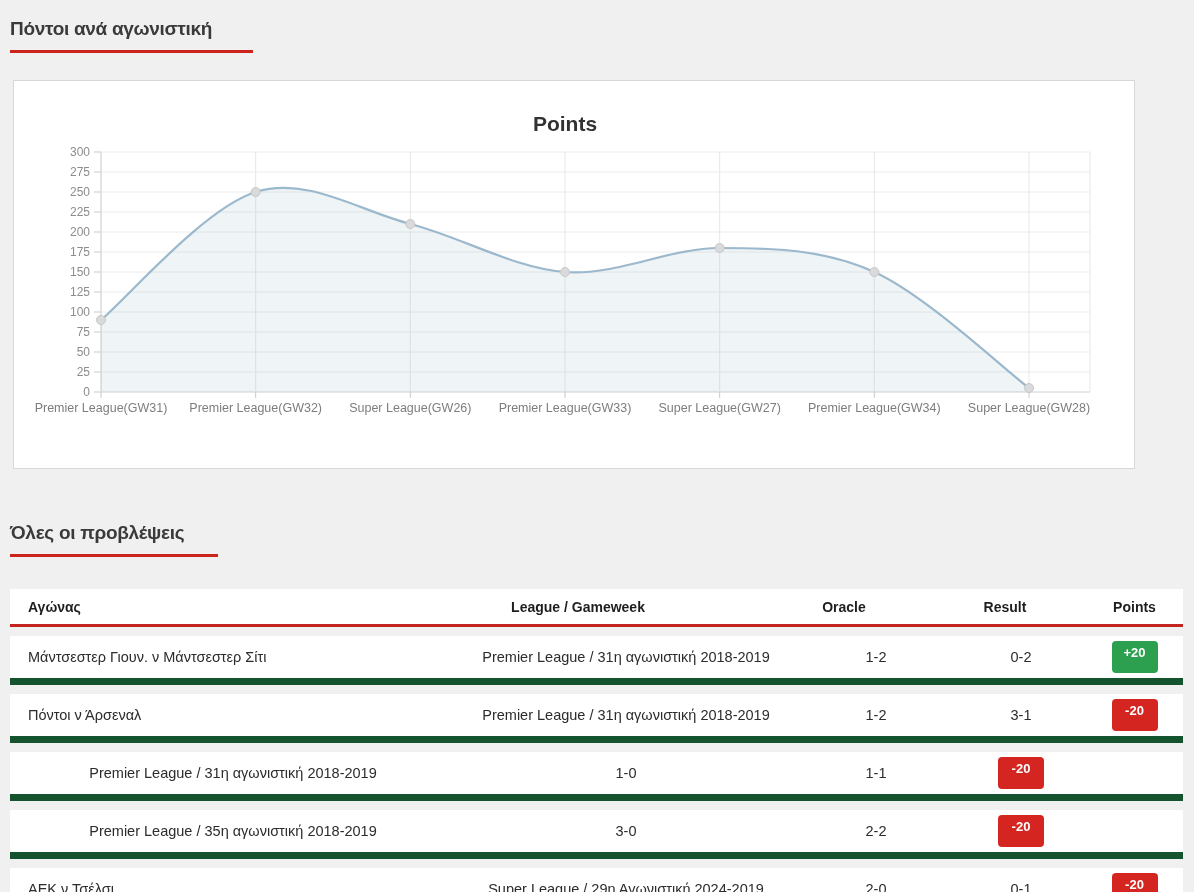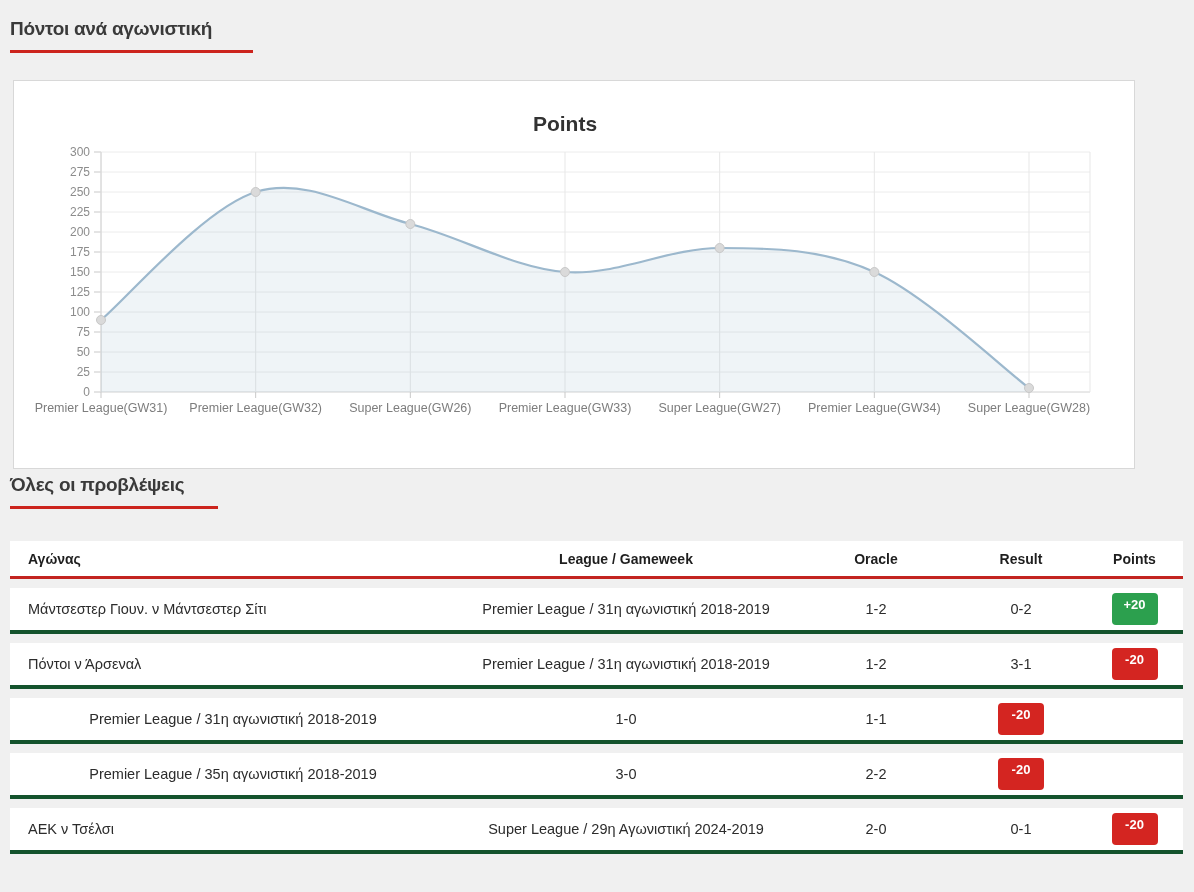--- a/index.html
+++ b/index.html
@@ -6,21 +6,21 @@
     margin: 0;
     padding: 0;
     width: 1194px;
     height: 892px;
     background: #f0f0f0;
     font-family: "Liberation Sans", sans-serif;
     overflow: hidden;
   }
   .section-head { padding-left: 10px; }
   .section-head.first { padding-top: 13px; }
-  .section-head.second { }
+  .section-head.second { margin-top: 48px; }
   .section-title {
     margin: 0;
     font-size: 19px;
     line-height: 31px;
     font-weight: 700;
     color: #3a3a3a;
     letter-spacing: -0.3px;
   }
   .red-underline {
     height: 3px;
@@ -47,25 +47,26 @@
     align-items: center;
     background: #ffffff;
   }
   .thead {
     margin-top: 32px;
     height: 35px;
     border-bottom: 3px solid #c32420;
     font-size: 14px;
     font-weight: 700;
     color: #1e1e1e;
+    gap: 16px;
   }
   .trow {
     margin-top: 9px;
     height: 42px;
-    border-bottom: 4px solid #14532d;
+    border-bottom: 7px solid #14532d;
     font-size: 14.5px;
     color: #2c2c2c;
   }
   .cell-match { padding-left: 18px; text-align: left; }
   .cell-center { text-align: center; }
   .badge {
     display: inline-block;
     min-width: 46px;
     height: 32px;
     line-height: 24px;

